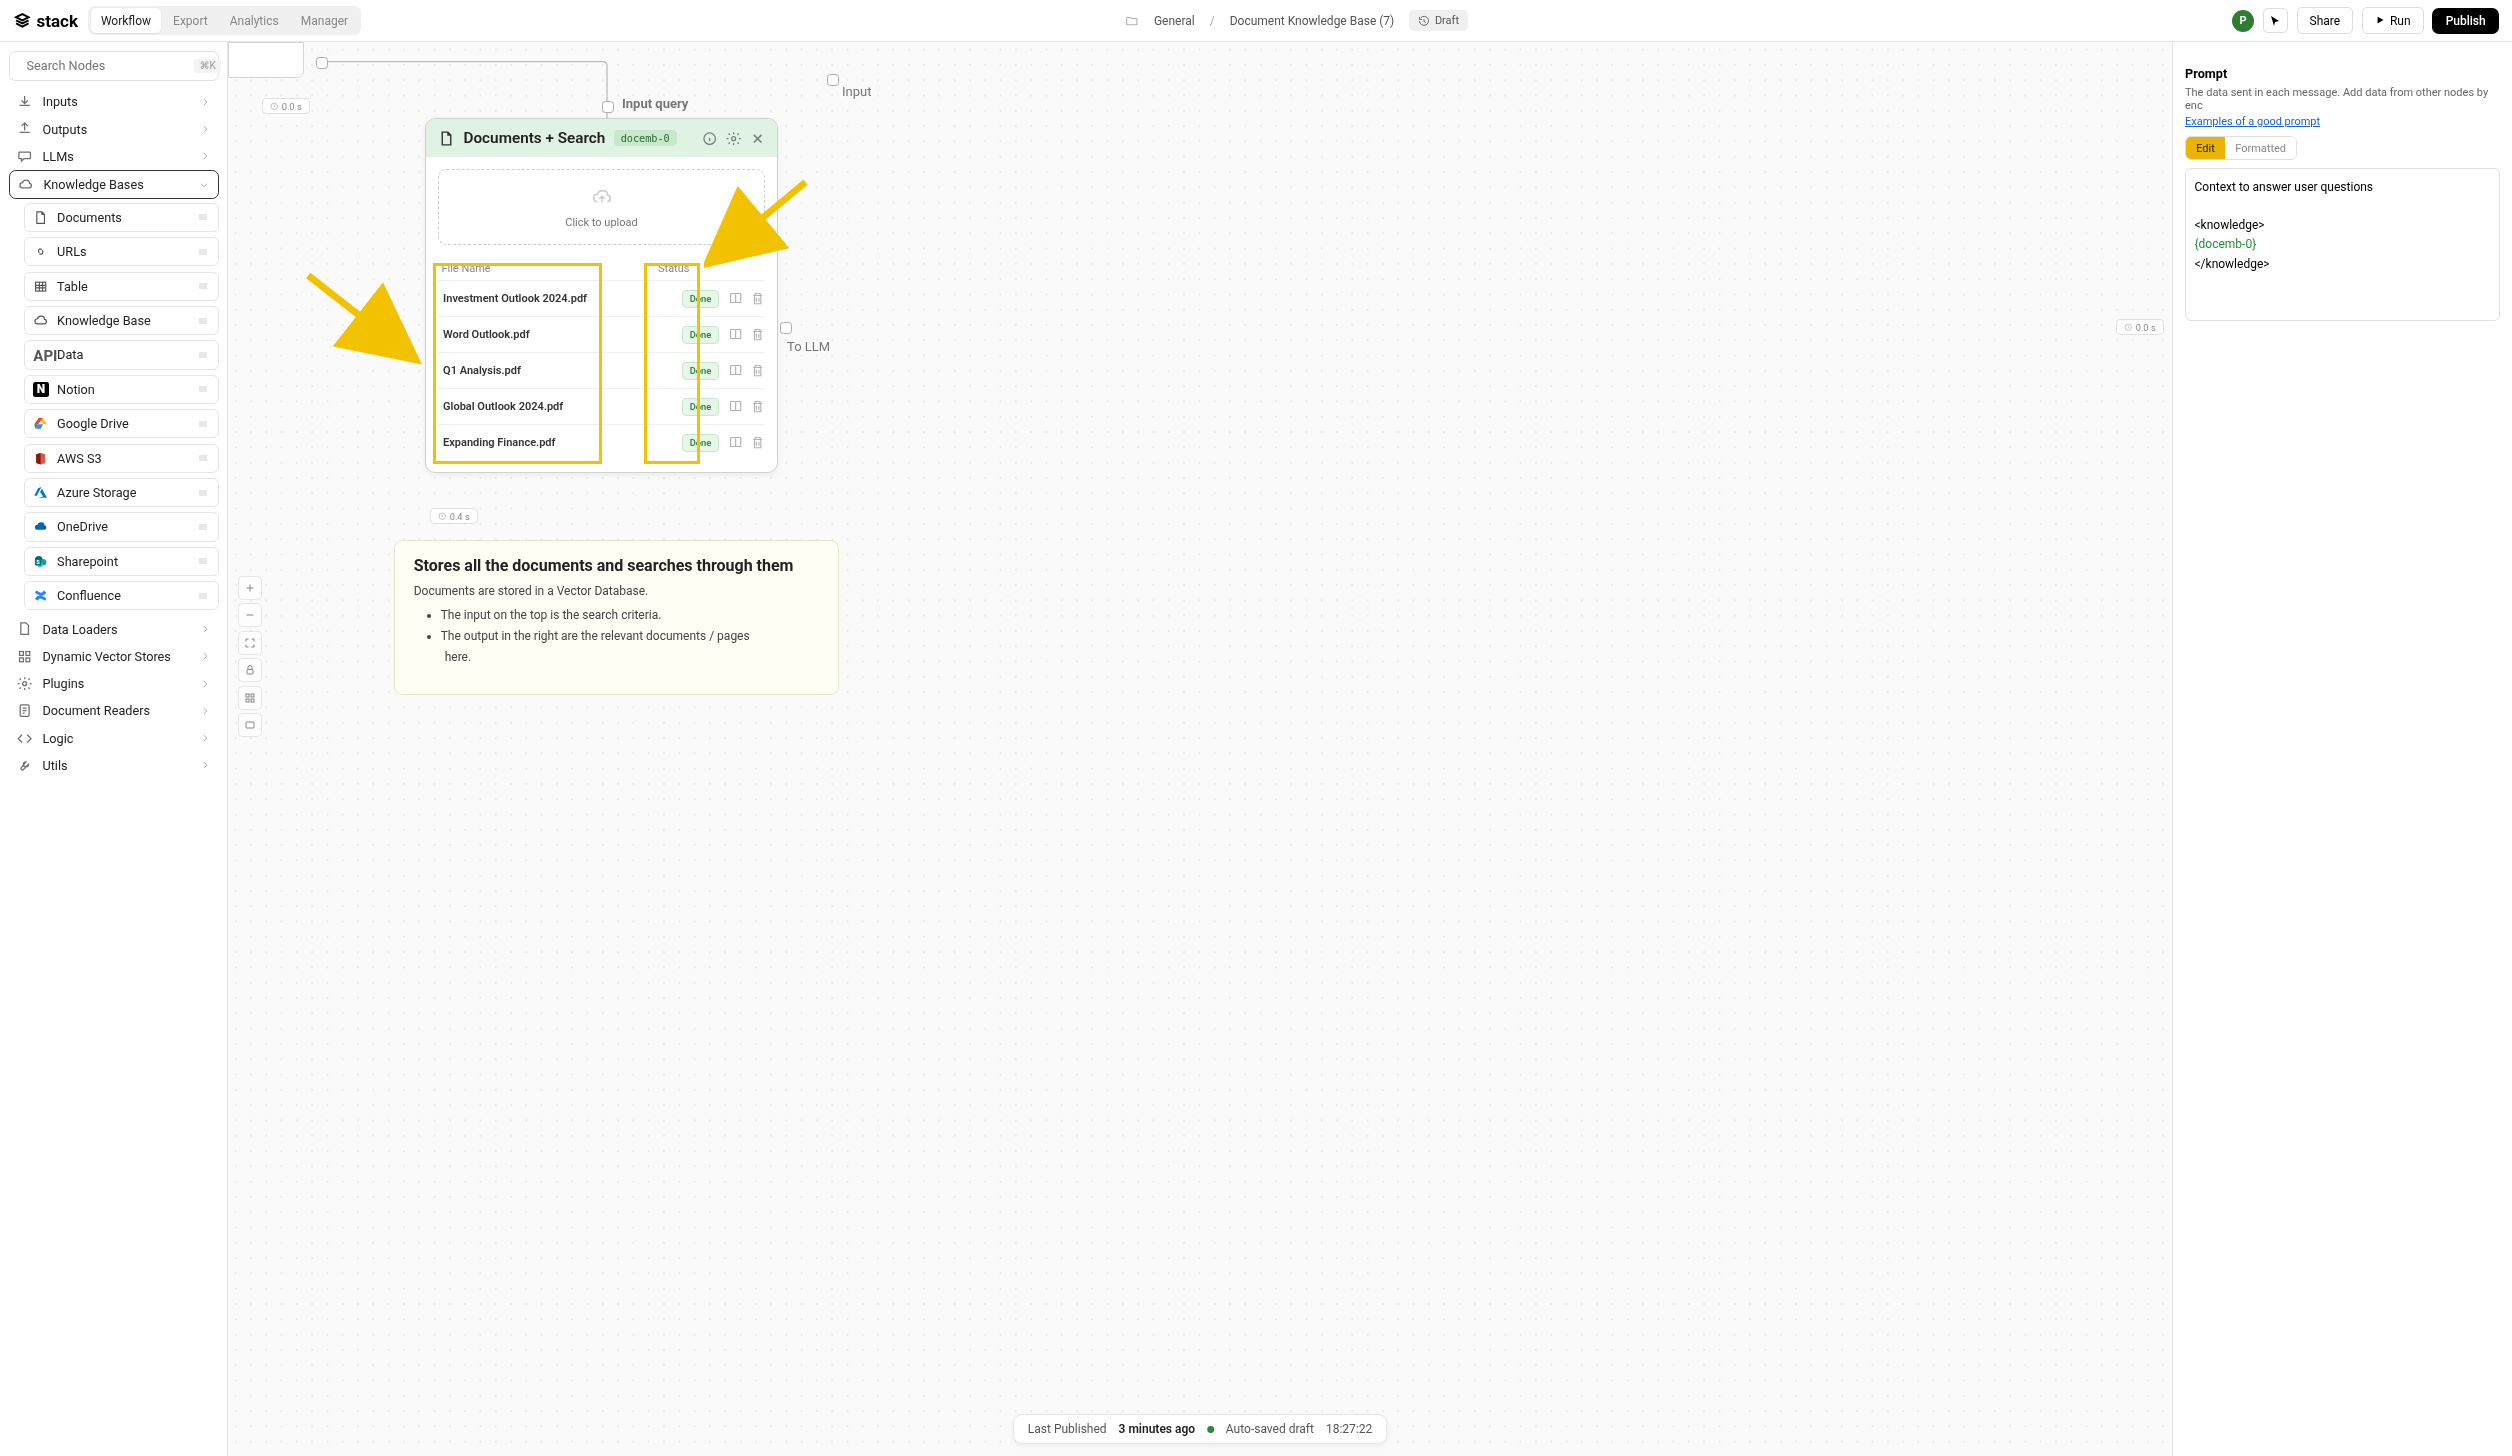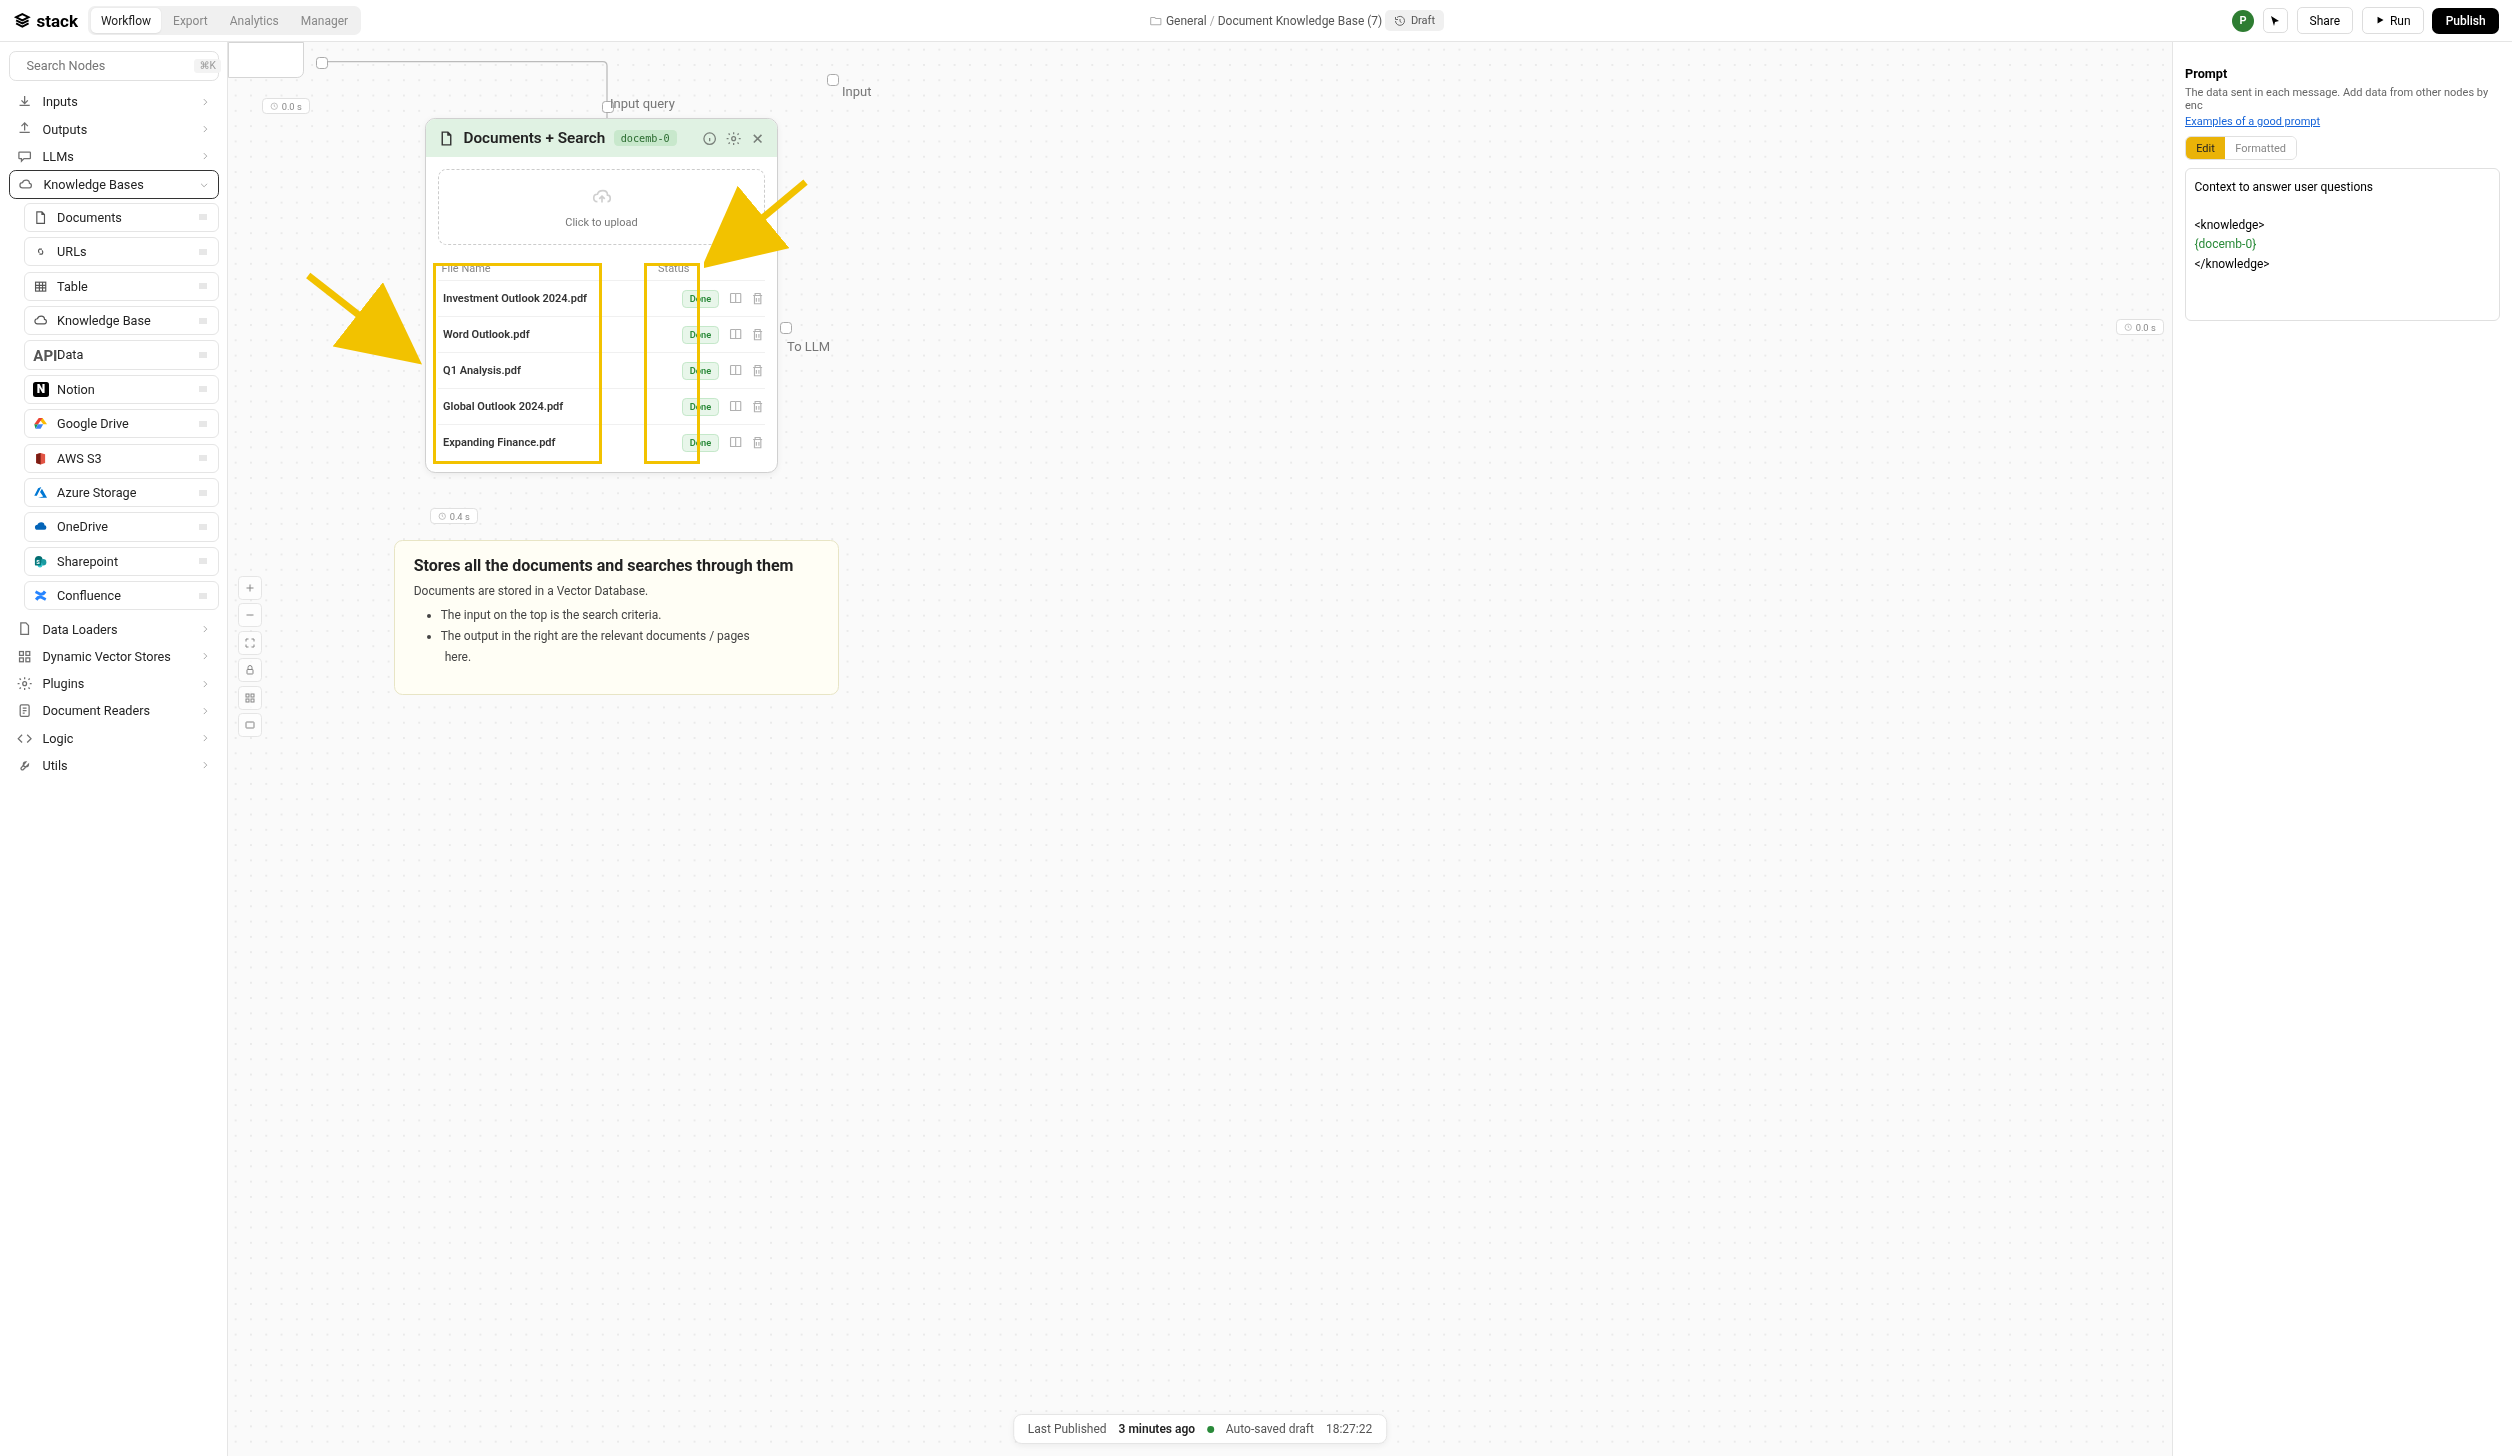--- a/index.html
+++ b/index.html
@@ -5,21 +5,21 @@
     * { box-sizing: border-box; margin: 0; padding: 0; font-family: -apple-system, BlinkMacSystemFont, "Segoe UI", Roboto, sans-serif; }
     body { background: #fff; height: 100vh; overflow: hidden; }
     
     
     .topbar { display: flex; align-items: center; height: 42px; padding: 0 12.7px; border-bottom: 0.8px solid #e5e5e5; gap: 10.2px; }
     .logo { display: flex; align-items: center; gap: 5.1px; font-weight: 700; font-size: 17px; }
     .logo-icon { width: 18.7px; height: 18.7px; }
     .tabs { display: flex; background: #f0f0f0; border-radius: 6.8px; padding: 2.5px; gap: 1.7px; }
     .tab { padding: 5.1px 10.2px; border-radius: 5.1px; font-size: 12px; color: #888; cursor: pointer; }
     .tab.active { background: #fff; color: #222; box-shadow: 0 0.8px 1.7px rgba(0,0,0,0.08); }
-    .topbar-center { flex: 1; display: flex; justify-content: center; align-items: center; gap: 3px; font-size: 12px; color: #555; }
+    .topbar-center { flex: 1; display: flex; justify-content: center; align-items: center; gap: 15px; font-size: 12px; color: #555; }
     .folder-icon { width: 13.6px; height: 13.6px; opacity: 0.6; }
     .crumb-sep { color: #aaa; }
     .draft-badge { display: flex; align-items: center; gap: 5.1px; background: #f0f0f0; padding: 4.2px 8.5px; border-radius: 5.1px; font-size: 11px; color: #555; }
     .topbar-right { display: flex; align-items: center; gap: 8.5px; }
     .avatar { width: 22px; height: 22px; border-radius: 50%; background: #2e7d32; color: #fff; display: flex; align-items: center; justify-content: center; font-size: 11px; font-weight: 600; }
     .cursor-btn { width: 25.5px; height: 25.5px; border: 0.8px solid #ddd; border-radius: 5.1px; display: flex; align-items: center; justify-content: center; cursor: pointer; }
     .share-btn, .run-btn { padding: 5.1px 12px; border-radius: 5.1px; font-size: 12px; cursor: pointer; display: flex; align-items: center; gap: 5.1px; }
     .share-btn { background: #fff; border: 0.8px solid #ddd; }
     .run-btn { background: #fff; border: 0.8px solid #ddd; }
     .publish-btn { padding: 6px 13.6px; background: #000; color: #fff; border-radius: 6.8px; font-size: 12px; font-weight: 500; cursor: pointer; }
@@ -395,21 +395,21 @@
         </svg>
       <span>0.0 s</span>
     </div>
 
     <svg class="wire" style="left:90px;top:17px;width:527px;height:102px;" viewBox="0 0 620 120" width="527" height="102">
       <path d="M0 3 L335 3 Q340 3 340 8 L340 58 M340 58 L340 98" fill="none" stroke="#bbb" stroke-width="1.5"></path>
     </svg>
     <div class="port" style="left:88px;top:15.3px;"></div>
     <div class="port" style="left:374px;top:59px;"></div>
     <div class="port" style="left:374px;top:102px;"></div>
-    <div class="input-label" style="left:382px;top:54px;">Input query</div>
+    <div class="input-label" style="left:394px;top:54px;font-weight:bold;">Input query</div>
 
     <div class="port" style="left:599px;top:32px;"></div>
     <div class="input-label" style="left:614px;top:42px;">Input</div>
 
     <div class="port" style="left:552px;top:280px;"></div>
     <div class="input-label" style="left:559px;top:297px;">To LLM</div>
 
     <div class="doc-node" style="left:197px;top:76px;">
       <div class="doc-header">
         <svg width="17" height="17" viewBox="0 0 24 24" fill="none" stroke="#333" stroke-width="2">

